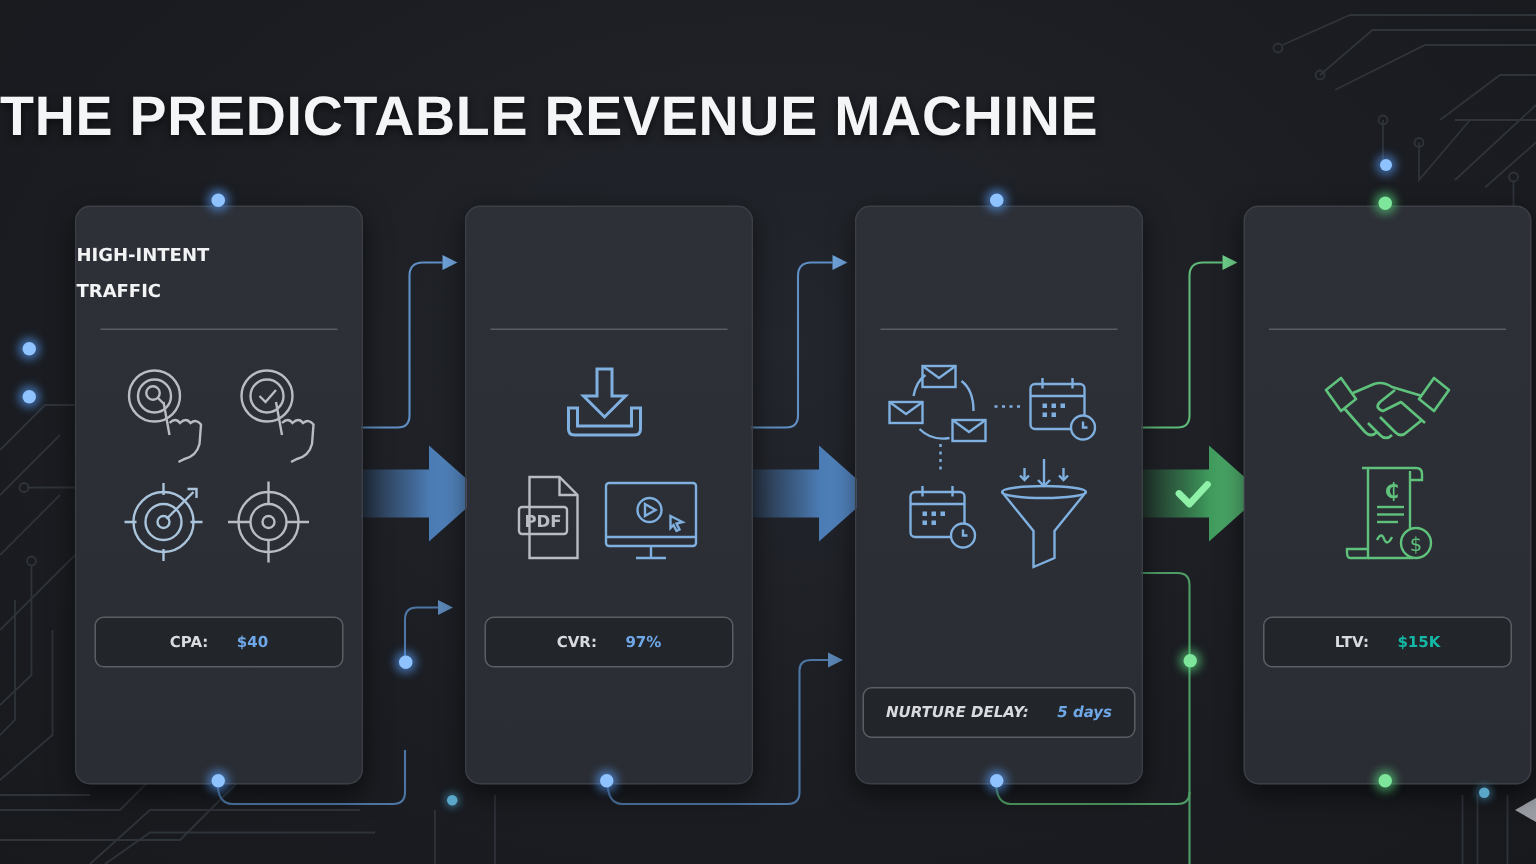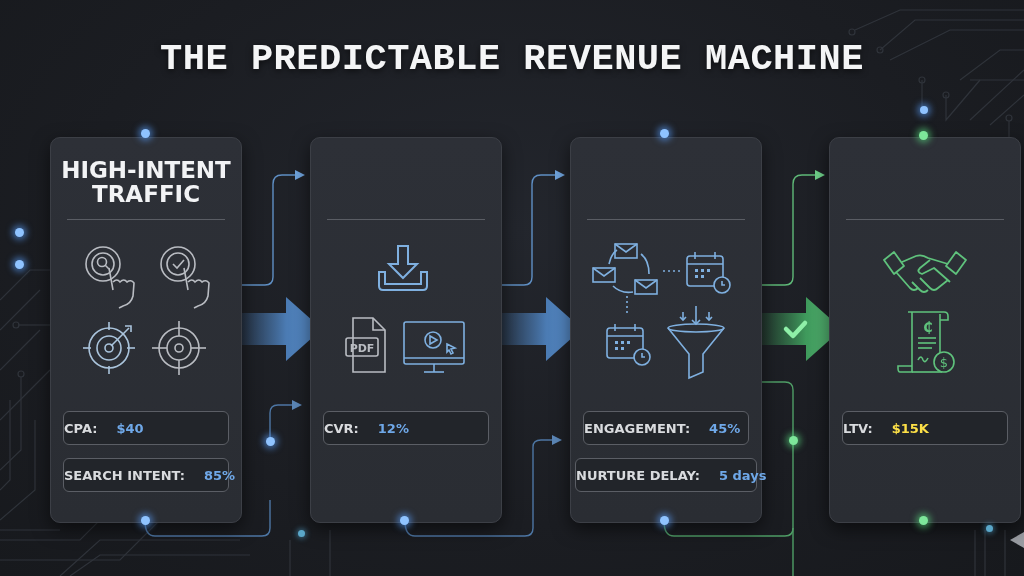--- a/index.html
+++ b/index.html
@@ -4,52 +4,52 @@
 <style>
   html, body { margin:0; padding:0; }
   body {
     width:1024px; height:576px; overflow:hidden; position:relative;
     background: radial-gradient(ellipse at 50% 40%, #23262d 0%, #1b1d22 60%, #17191d 100%);
     font-family: "DejaVu Sans", "Liberation Sans", sans-serif;
     color:#fff;
   }
   .bg-svg { position:absolute; left:0; top:0; width:1024px; height:576px; }
   .title {
-    position:absolute; left:0; width:1024px; top:38px; text-align:center;
-    font-family:Liberation Mono, monospace; font-weight:bold; font-size:37px;
+    position:absolute; left:0; width:1024px; top:57px; 
+    font-family:Liberation Sans, sans-serif; font-weight:bold; font-size:37px;
     letter-spacing:0.5px; color:#f4f5f6;
     text-shadow: 0 2px 6px rgba(0,0,0,0.6);
   }
   .panel {
     position:absolute; top:137px; width:190px; height:384px;
     background: linear-gradient(180deg, #2d3037 0%, #2a2d33 100%);
     border:1px solid #3c3f46; border-radius:10px;
     box-shadow: 0 6px 18px rgba(0,0,0,0.55);
   }
   .panel-title {
-    position:absolute; top:20px; left:0; width:100%; text-align:center;
-    font-weight:bold; font-size:23px; line-height:24px; color:#f2f3f5;
+    position:absolute; top:20px; left:0; width:100%; text-align:left;
+    font-weight:bold; font-size:12px; line-height:24px; color:#f2f3f5;
     white-space:pre-line;
   }
   .panel-divider {
     position:absolute; top:81px; left:16px; right:16px; height:1px; background:#5a5d64;
   }
   .panel-icons { position:absolute; top:92px; left:0; width:100%; height:160px; }
   .metric {
     position:absolute; left:12px; right:12px; height:32px;
     border:1px solid #5b5e65; border-radius:6px;
     background:#22252a;
-    display:flex; align-items:center; 
-    font-weight:bold; font-size:13px; color:#d9dbde; white-space:nowrap;
+    display:flex; align-items:center; justify-content:center;
+    font-weight:bold; font-size:10px; color:#d9dbde; white-space:nowrap;
   }
   .metric.m1 { top:273px; }
   .metric.m2 { top:320px; }
   .metric .val { margin-left:19px; }
   .val.blue { color:#6fa8e8; }
-  .val.green { color:#fde047; }
+  .val.green { color:#14b8a6; }
   .big-arrow { position:absolute; }
   .dot {
     position:absolute; width:9px; height:9px; border-radius:50%;
   }
   .dot.blue { background:#8fc3ff; box-shadow:0 0 6px 3px rgba(90,160,255,0.55); }
   .dot.green { background:#7de69a; box-shadow:0 0 6px 3px rgba(90,220,130,0.55); }
   .dot.teal { background:#5aa7c9; box-shadow:0 0 5px 2px rgba(80,160,200,0.45); }
 </style>
 </head>
 <body>
@@ -196,24 +196,20 @@
       <line x1="128" y1="91" x2="128" y2="106"></line>
         <line x1="128" y1="130" x2="128" y2="145"></line>
       <line x1="101" y1="118" x2="116" y2="118"></line>
         <line x1="140" y1="118" x2="155" y2="118"></line>
     </g>
   </svg>
   <div class="metric m1">
     <span>CPA:</span>
     <span class="val blue">$40</span>
   </div>
-  <div class="metric m2">
-    <span>SEARCH INTENT:</span>
-    <span class="val blue">85%</span>
-  </div>
 </div>
 
 <div class="panel" style="left:310px;">
   <div class="panel-divider"></div>
   <svg class="panel-icons" viewBox="0 0 190 160">
     <g fill="none" stroke="#7fb0e0" stroke-width="2">
       <path d="M87 16 L97 16 L97 34 L106 34 L92 48 L78 34 L87 34 Z"></path>
       <path d="M68 42 L68 56 Q68 60 72 60 L112 60 Q116 60 116 56 L116 42 L110 42 L110 54 L74 54 L74 42 Z"></path>
     </g>
     <g fill="none" stroke="#b9bcc2" stroke-width="1.6">
@@ -227,21 +223,21 @@
         <line x1="93" y1="128" x2="153" y2="128"></line>
       <line x1="123" y1="134" x2="123" y2="142"></line>
         <line x1="113" y1="142" x2="133" y2="142"></line>
       <circle cx="122" cy="110" r="8"></circle>
         <polygon points="119,106 119,114 126,110"></polygon>
       <path d="M136 114 L144 118 L140 119 L142 123 L140 124 L138 120 L136 122 Z"></path>
     </g>
   </svg>
   <div class="metric m1">
     <span>CVR:</span>
-    <span class="val blue">12%</span>
+    <span class="val blue">97%</span>
   </div>
 </div>
 
 <div class="panel" style="left:570px;">
   <div class="panel-divider"></div>
   <svg class="panel-icons" viewBox="0 0 190 160">
     <g fill="none" stroke="#7fb0e0" stroke-width="1.6">
       <rect x="44" y="14" width="22" height="14"></rect>
         <polyline points="44,14 55,22 66,14"></polyline>
       <rect x="22" y="38" width="22" height="14"></rect>
@@ -288,25 +284,21 @@
       <ellipse cx="125" cy="98" rx="28" ry="4"></ellipse>
       <path d="M97 98 L118 124 L118 148 L132 142 L132 124 L153 98"></path>
       <line x1="125" y1="76" x2="125" y2="94"></line>
         <polyline points="121,90 125,94 129,90"></polyline>
       <line x1="112" y1="82" x2="112" y2="90"></line>
         <polyline points="109,87 112,90 115,87"></polyline>
       <line x1="138" y1="82" x2="138" y2="90"></line>
         <polyline points="135,87 138,90 141,87"></polyline>
     </g>
   </svg>
-  <div class="metric m1">
-    <span>ENGAGEMENT:</span>
-    <span class="val blue">45%</span>
-  </div>
-  <div class="metric m2" style="left:4px;right:4px;">
+  <div class="metric m2" style="left:4px;right:4px;font-style:italic;">
     <span>NURTURE DELAY:</span>
     <span class="val blue">5 days</span>
   </div>
 </div>
 
 <div class="panel" style="left:829px;">
   <div class="panel-divider"></div>
   <svg class="panel-icons" viewBox="0 0 190 160">
     <g fill="none" stroke="#5fc27c" stroke-width="1.8" stroke-linejoin="round">
       <path d="M54 30 L64 22 L74 36 L64 44 Z"></path>

